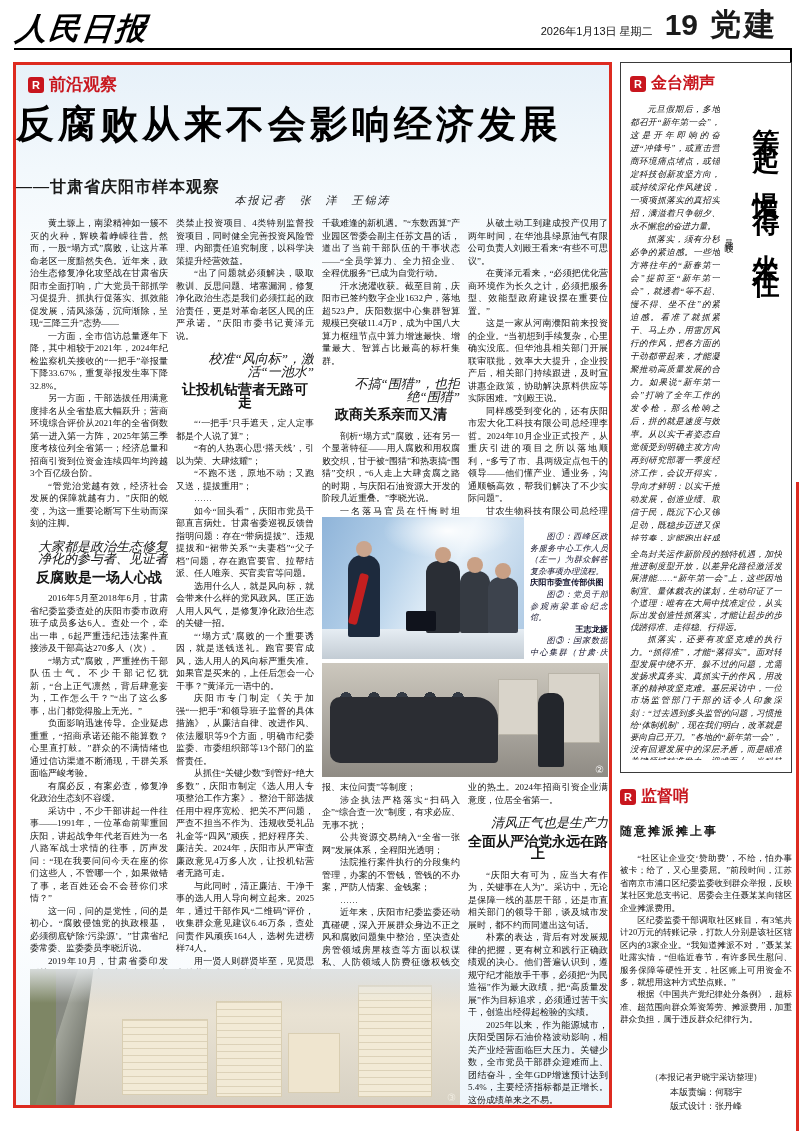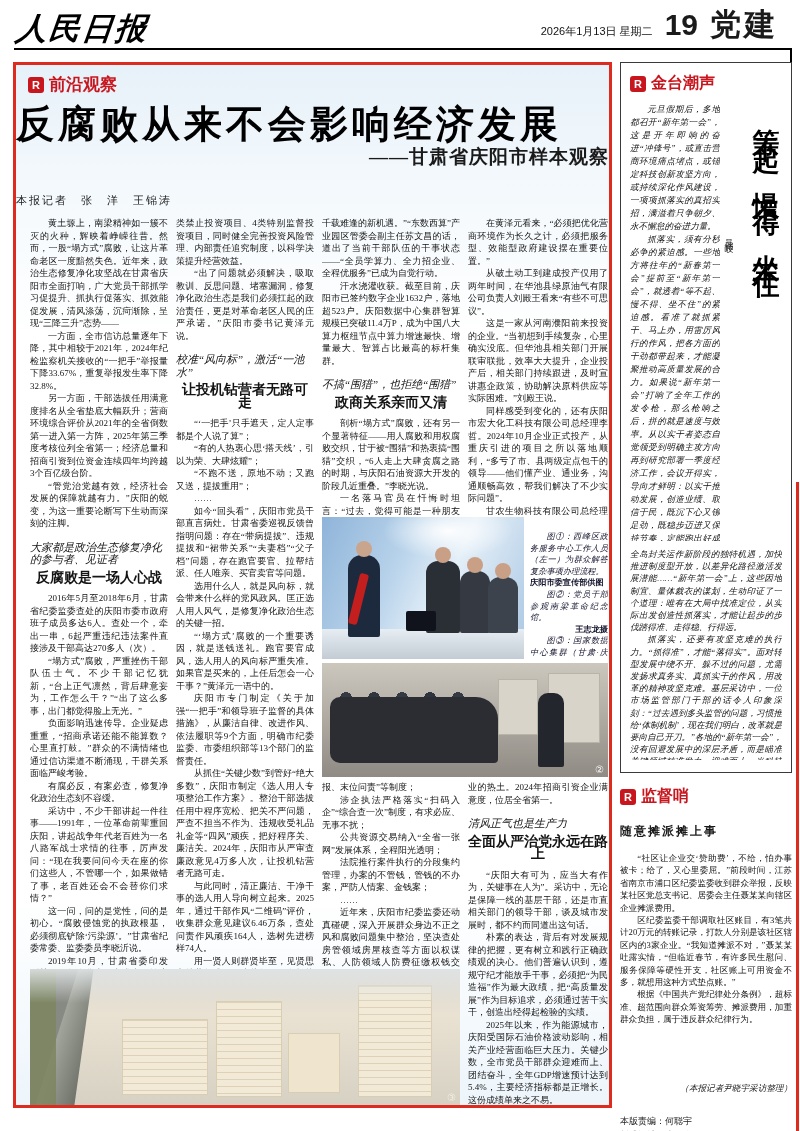--- a/index.html
+++ b/index.html
@@ -22,31 +22,31 @@
               border:3px solid #dd2b20;
               background:linear-gradient(180deg,#e7f1f9 0%,#f2f8fc 10%,#ffffff 26%,#ffffff 80%,#edf5fb 100%); }
   .badge { position:absolute; left:12px; top:8px; display:flex; align-items:center; gap:5px;
            font-family:"Liberation Sans",sans-serif; font-weight:bold; font-size:17px; color:#c8161e; }
   .sq-logo { display:inline-flex; align-items:center; justify-content:center; width:16px; height:16px;
              background:#c8161e; color:#fff; border-radius:3px; font-size:11px; font-weight:bold;
              font-family:"Liberation Sans",sans-serif; }
   .headline { position:absolute; left:0; top:34px; width:100%; text-align:left;
               font-family:"Liberation Sans",sans-serif; font-weight:900; font-size:38px;
               letter-spacing:4px; color:#000; }
-  .dek { position:absolute; left:0; top:79px; width:100%; text-align:right;
-         font-size:19px; font-weight:bold; letter-spacing:1px; }
-  .byline { position:absolute; left:0; top:128px; width:100%; 
-            font-size:11px; letter-spacing:2px; color:#222; }
+  .dek { position:absolute; left:0; top:112px; width:100%; text-align:left;
+         font-size:16px; font-weight:bold; letter-spacing:1px; }
+  .byline { position:absolute; left:0; top:128px; width:100%; text-align:center;
+            font-size:11px; font-style:italic; letter-spacing:2px; color:#222; }
 
   .article-body { position:absolute; left:14px; top:152px; width:578px; height:888px; }
   .col { position:absolute; width:138px; overflow:hidden; font-size:9px; line-height:12.5px;
          text-align:justify; color:#141414; }
   .col p { margin:0; text-indent:2em; }
   .col p.cont { text-indent:0; }
-  .kicker { text-align:left; font-style:italic; font-size:11px; margin:11px 0 5px; text-indent:0 !important; }
+  .kicker { text-align:right; font-style:italic; font-size:13px; margin:11px 0 5px; text-indent:0 !important; }
   .colhead { text-align:center; font-family:"Liberation Sans",sans-serif; font-weight:bold;
              font-size:14px; margin:0 0 9px; text-indent:0 !important; }
   #c1 { left:0; top:0; height:760px; }
   #c2 { left:146px; top:0; height:760px; }
   #c3a { left:292px; top:0; height:298px; }
   #c4a { left:438px; top:0; width:140px; height:298px; }
   #c3b { left:292px; top:564px; height:200px; }
   #c4b { left:438px; top:564px; width:140px; height:324px; }
 
   
@@ -115,22 +115,22 @@
                letter-spacing:3px; color:#222; }
   .jt-text2 { margin-top:7px; height:212px; overflow:hidden; font-size:8.6px; line-height:12.2px;
               font-style:italic; text-align:justify; color:#111; }
   .jt-text2 p.cont { text-indent:0; }
 
   .jiandu { position:absolute; left:620px; top:786px; width:172px; height:340px; }
   .jd-title { text-align:left; font-family:"Liberation Sans",sans-serif; font-weight:bold;
               font-size:12px; letter-spacing:2px; margin:16px 0 12px; }
   .jd-body { font-size:8.6px; line-height:12.4px; text-align:justify; height:218px; overflow:hidden; color:#141414; }
   .jd-body p { margin:0; text-indent:2em; }
-  .jd-credit { text-align:right; font-size:8.6px; margin-top:13px;font-style:italic; }
-  .page-credits { margin-top:19px; text-align:left; font-size:9px; line-height:14px; color:#222; }
+  .jd-credit { text-align:center; font-size:8.6px; margin-top:2px; }
+  .page-credits { margin-top:1px; text-align:center; font-size:9px; line-height:14px; color:#222; }
 
   .page-edge-line { position:absolute; right:1px; top:482px; width:3px; height:649px; background:#dd2b20; }
 </style>
 </head>
 <body>
 
 <div class="page">
 
   <div class="hdr">
     <div class="masthead">人民日报</div>
@@ -203,22 +203,22 @@
         <div class="kicker">不搞“围猎”，也拒绝“围猎”</div>
         <div class="colhead">政商关系亲而又清</div>
         <div>
             <p>剖析“塌方式”腐败，还有另一个显著特征——用人腐败和用权腐败交织，甘于被“围猎”和热衷搞“围猎”交织，“6人走上大肆贪腐之路的时期，与庆阳石油资源大开发的阶段几近重叠。”李晓光说。</p>
             <p>一名落马官员在忏悔时坦言：“过去，觉得可能是一种朋友关系，是一种友情。现在我非常清楚地认识到，这是一种交易，纯粹的权钱交易。”</p>
           </div>
       </div>
 
       <div class="col" id="c4a">
         <div>
+            <p>从破土动工到建成投产仅用了两年时间，在华池县绿原油气有限公司负责人刘殿王看来“有些不可思议”。</p>
             <p>在黄泽元看来，“必须把优化营商环境作为长久之计，必须把服务型、效能型政府建设摆在重要位置。”</p>
-            <p>从破土动工到建成投产仅用了两年时间，在华池县绿原油气有限公司负责人刘殿王看来“有些不可思议”。</p>
             <p>这是一家从河南濮阳前来投资的企业。“当初想到手续复杂，心里确实没底。但华池县相关部门开展联审联批，效率大大提升，企业投产后，相关部门持续跟进，及时宣讲惠企政策，协助解决原料供应等实际困难。”刘殿王说。</p>
             <p>同样感受到变化的，还有庆阳市宏大化工科技有限公司总经理李哲。2024年10月企业正式投产，从重庆引进的项目之所以落地顺利，“多亏了市、县两级定点包干的领导——他们懂产业、通业务，沟通顺畅高效，帮我们解决了不少实际问题”。</p>
             <p>甘农生物科技有限公司总经理傅雨朝，已在庆阳工作生活15年，风气之变，他看得真切：“刚来时，感觉排外、欺生现象不少。干部思想保守，办事节奏慢。近年来，办事不仅不用托关系、走后门，干部还主动上门服务，在厂房建设、银行贷款等方面给予支持。前段时间我们注册苗木公司，所有手续一天之内就办结了。”</p>
           </div>
       </div>
 
       <div class="photo-row">
         <div class="photo photo1">
           <div class="p1-glow"></div>
           <div class="p1-counter"></div>

